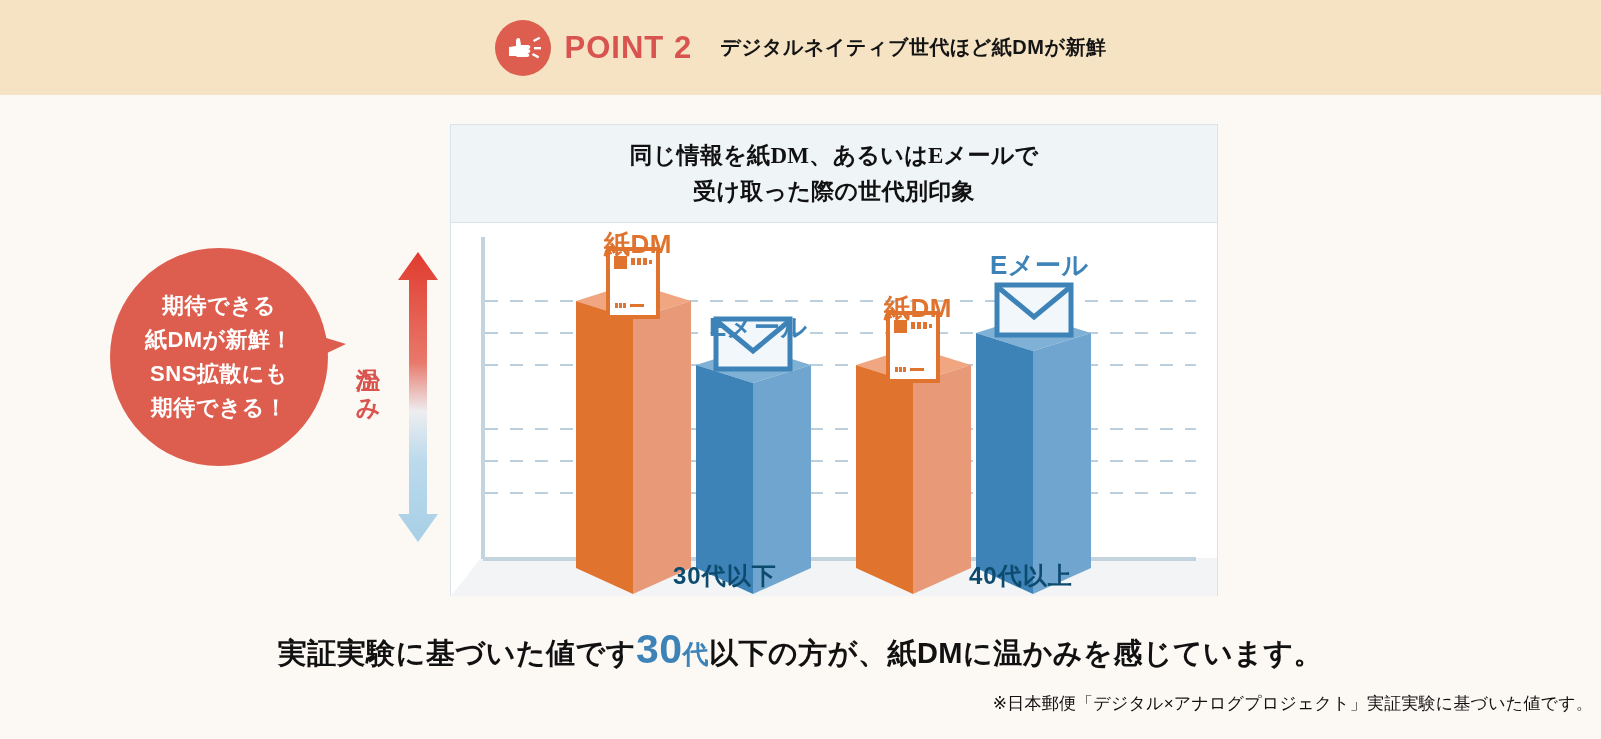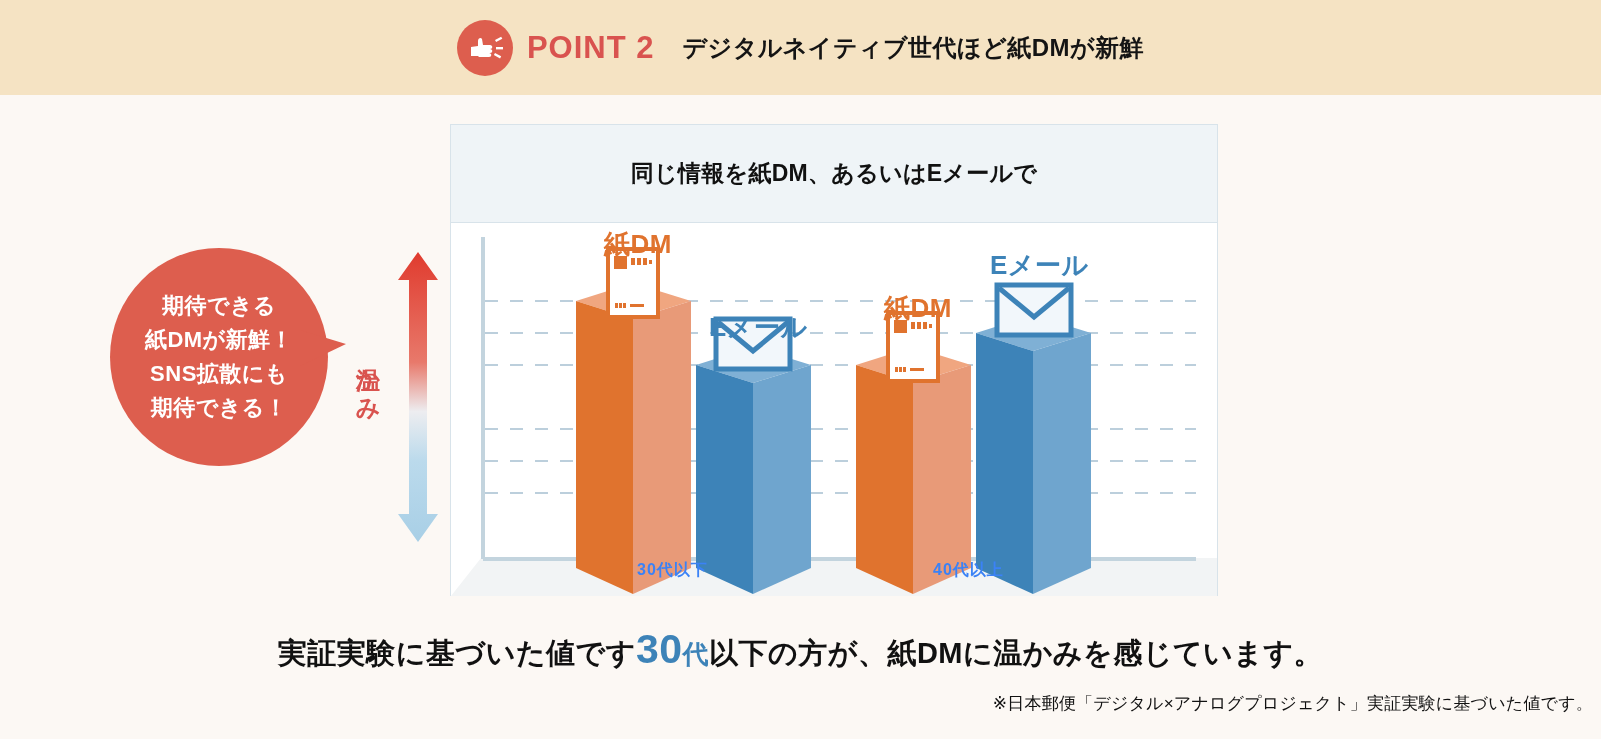--- a/index.html
+++ b/index.html
@@ -21,21 +21,21 @@
   .point-icon {
     width: 56px; height: 56px; border-radius: 50%;
     background: #DD5E4E; position: relative; flex: 0 0 auto;
   }
   .point-icon svg { position: absolute; left: 12px; top: 14px; }
   .point-label {
     color: #D9534F; font-size: 31px; font-weight: bold;
     letter-spacing: 1px; white-space: nowrap;
   }
   .header-title {
-    color: #141414; font-size: 24px; font-weight: bold;
+    color: #141414; font-size: 20px; font-weight: bold;
     letter-spacing: 0.5px; white-space: nowrap; margin-left: 14px;
   }
 
   
   .bubble {
     position: absolute; left: 110px; top: 248px;
     width: 218px; height: 218px; border-radius: 50%;
     background: #DD5E4E;
     display: flex; flex-direction: column; align-items: center;
     justify-content: center;
@@ -63,39 +63,40 @@
   
   .chart-card {
     position: absolute; left: 450px; top: 124px;
     width: 768px; height: 472px;
     background: #ffffff; border: 1px solid #D8E3EA;
   }
   .chart-title-box {
     height: 98px; background: #EFF4F7; border-bottom: 1px solid #D8E3EA;
     display: flex; flex-direction: column; align-items: center;
     justify-content: center;
+    font-family: Liberation Serif, serif;
   }
   .chart-title-line {
     font-size: 23px; color: #111; font-weight: bold;
     line-height: 1.55; letter-spacing: 0.3px;
   }
   .plot { position: relative; height: 373px; background: #ffffff; overflow: hidden; }
 
   .plot-svg { position: absolute; left: 0; top: 0; }
 
   .bar-label {
     position: absolute; font-size: 26px; font-weight: bold;
     white-space: nowrap; letter-spacing: 0.5px;
   }
   .bar-label.paper { color: #E0732E; }
   .bar-label.mail  { color: #3D83B8; margin-top: 19px; }
 
   .cat-label {
-    position: absolute; font-size: 16px; font-weight: bold;
-    color: #3b82f6; white-space: nowrap; letter-spacing: 1px;
+    position: absolute; font-size: 24px; font-weight: bold;
+    color: #0c4a6e; white-space: nowrap; letter-spacing: 1px; margin-left: 36px;
   }
 
   
   .caption {
     position: absolute; left: 0; top: 626px; width: 1601px;
     text-align: center; font-size: 29px; font-weight: bold;
     color: #111; letter-spacing: 0.5px; white-space: nowrap;
   }
   .caption .hl { color: #3D83B8; font-size: 41px; }
   .caption .hl-small { color: #3D83B8; font-size: 26px; }
@@ -147,20 +148,21 @@
       </linearGradient>
     </defs>
     <path d="M22 0 L42 28 L31 28 L31 262 L42 262 L22 290 L2 262 L13 262 L13 28 L2 28 Z" fill="url(#warmGrad)"></path>
   </svg>
   <div class="warm-label">温かみ</div>
 
   <div class="chart-card">
 
     <div class="chart-title-box">
       <div class="chart-title-line">同じ情報を紙DM、あるいはEメールで</div>
+      <div class="chart-title-line">受け取った際の世代別印象</div>
     </div>
 
     <div class="plot">
 
       <svg class="plot-svg" width="766" height="373" viewBox="0 0 766 373">
 
         <polygon points="0,335 766,335 766,373 0,373" fill="#ffffff"></polygon>
         <polygon points="30,335 766,335 766,373 0,373" fill="#F2F4F5"></polygon>
 
         <line x1="32" y1="14" x2="32" y2="336" stroke="#C3D4DE" stroke-width="4"></line>

